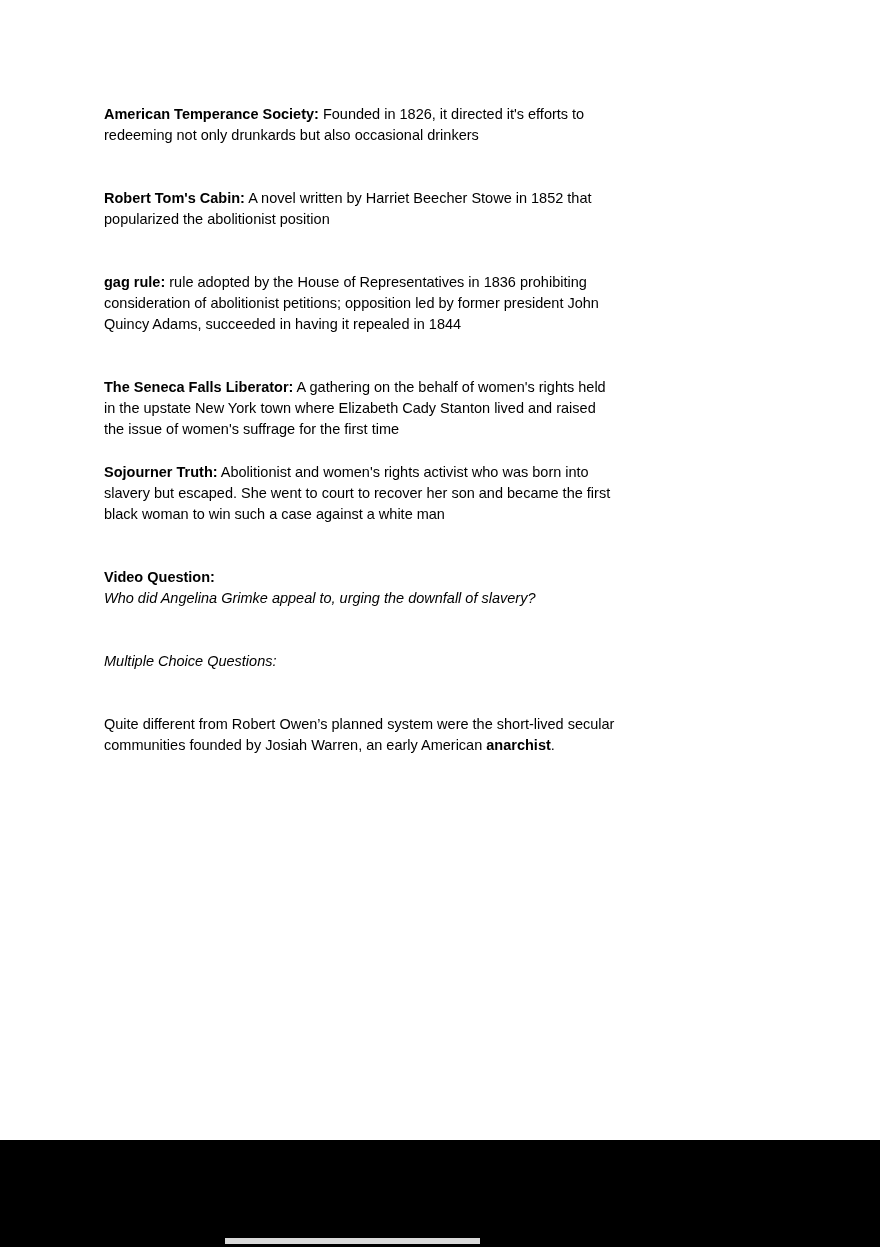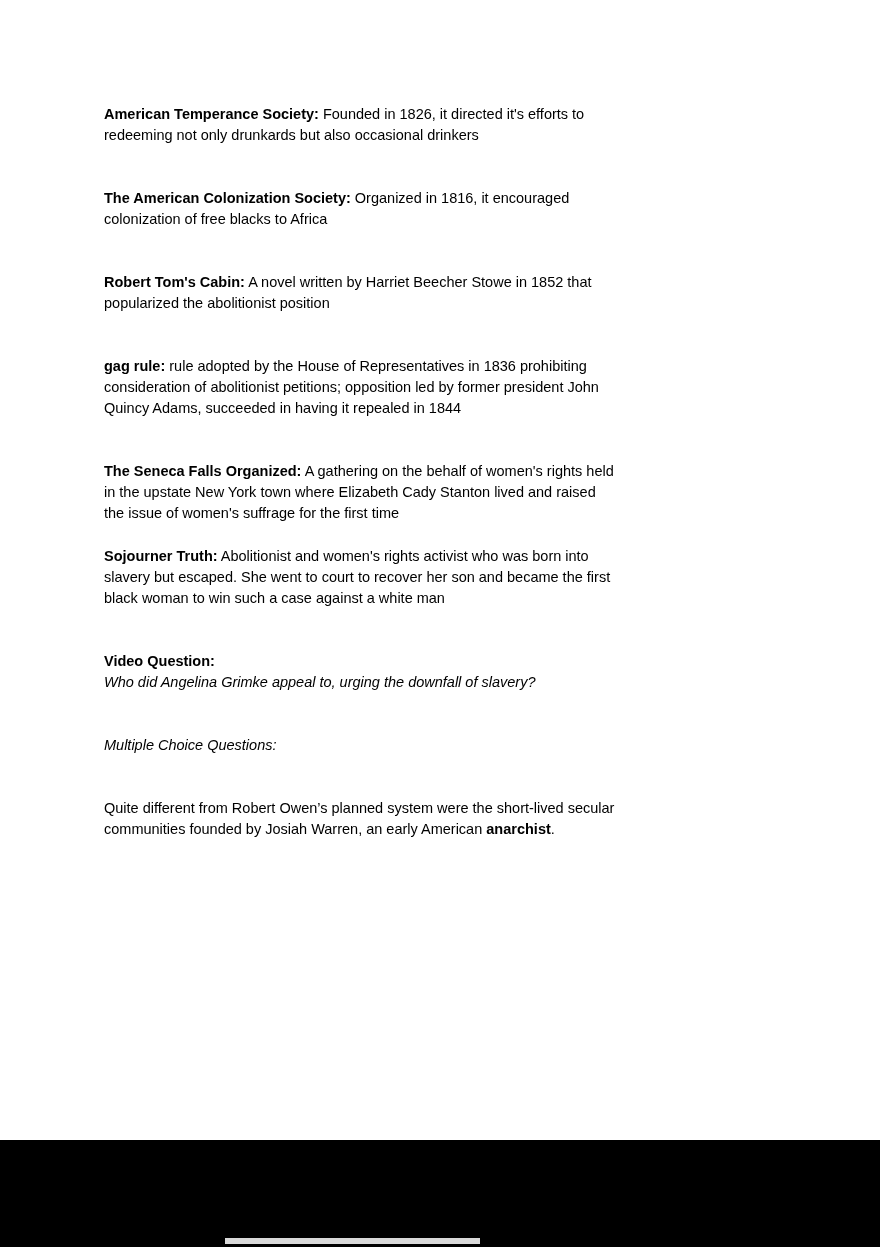--- a/index.html
+++ b/index.html
@@ -54,28 +54,27 @@
   }
 </style>
 </head>
 <body>
 
 <div class="page-content">
 
   <p class="para"><span class="b">American Temperance Society:</span><span> Founded in 1826, it directed it's efforts to redeeming not only drunkards but also occasional drinkers</span></p>
 
 
-  <p class="para"><span class="b">The American Colonization Society:</span><span> Organized in 1816, it encouraged colonization of free blacks to Africa</span></p>
 
 
   <p class="para"><span class="b">Robert Tom's Cabin:</span><span> A novel written by Harriet Beecher Stowe in 1852 that popularized the abolitionist position</span></p>
 
   <p class="para"><span class="b">gag rule:</span><span> rule adopted by the House of Representatives in 1836 prohibiting consideration of abolitionist petitions; opposition led by former president John Quincy Adams, succeeded in having it repealed in 1844</span></p>
 
-  <p class="para"><span class="b">The Seneca Falls Organized:</span><span> A gathering on the behalf of women's rights held in the upstate New York town where Elizabeth Cady Stanton lived and raised the issue of women's suffrage for the first time</span></p>
+  <p class="para"><span class="b">The Seneca Falls Liberator:</span><span> A gathering on the behalf of women's rights held in the upstate New York town where Elizabeth Cady Stanton lived and raised the issue of women's suffrage for the first time</span></p>
 
   <p class="para tight"><span class="b">Sojourner Truth:</span><span> Abolitionist and women's rights activist who was born into slavery but escaped. She went to court to recover her son and became the first black woman to win such a case against a white man</span></p>
 
   <div class="para">
     <div class="b">Video Question:</div>
     <div class="i">Who did Angelina Grimke appeal to, urging the downfall of slavery?</div>
   </div>
 
   <p class="para i">Multiple Choice Questions:</p>
 

